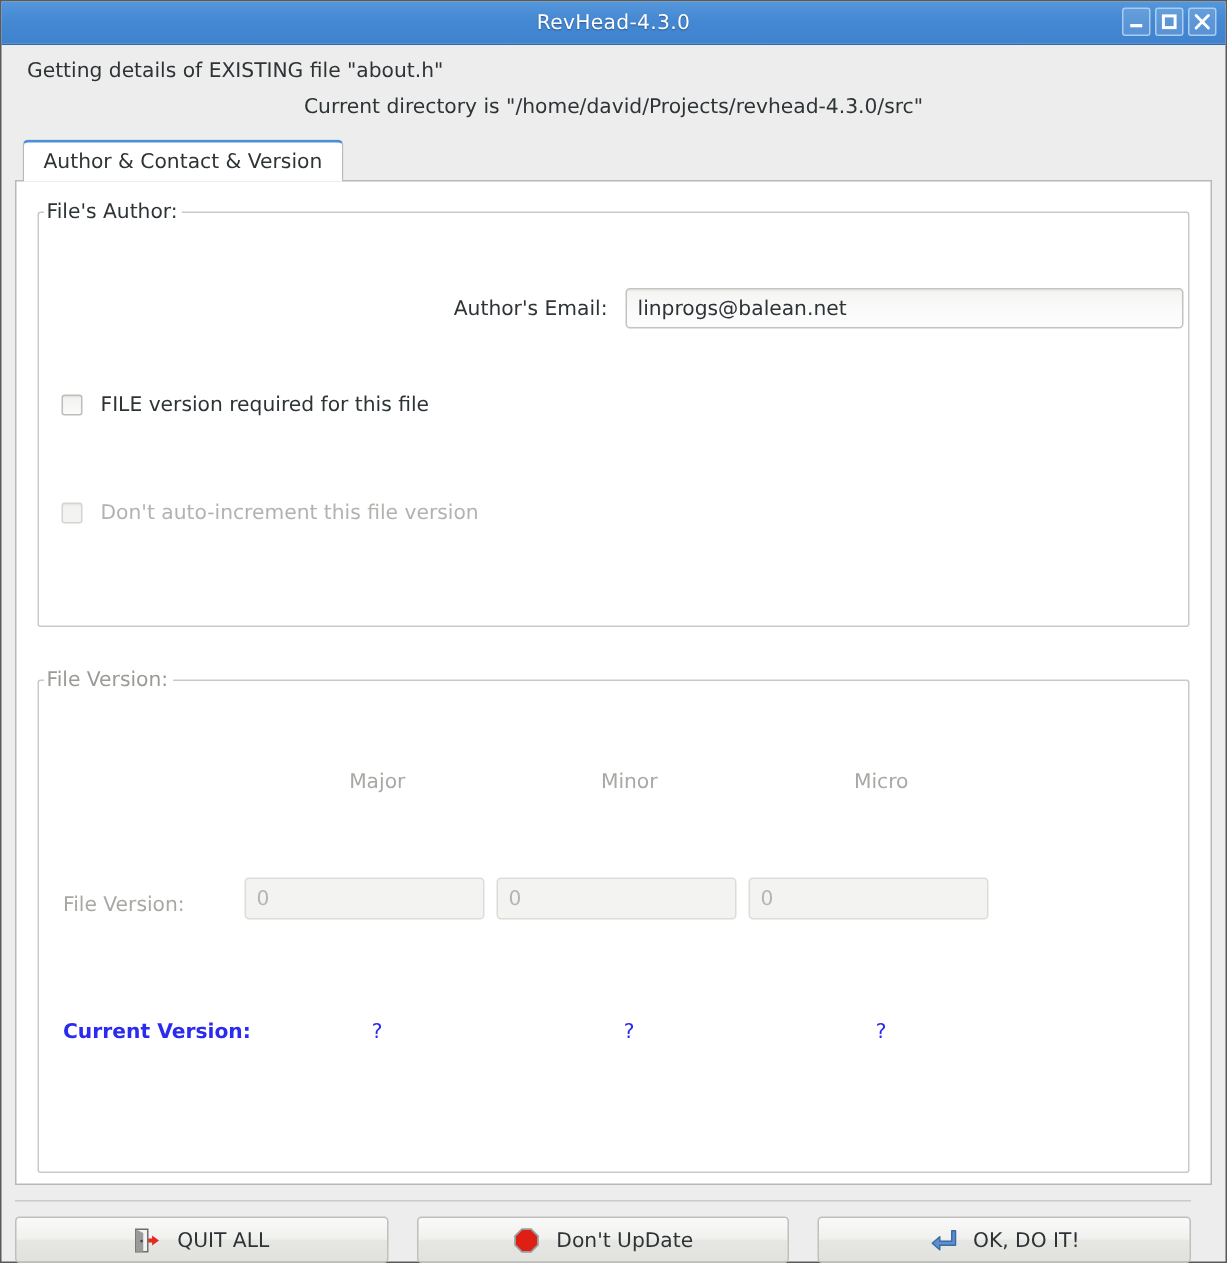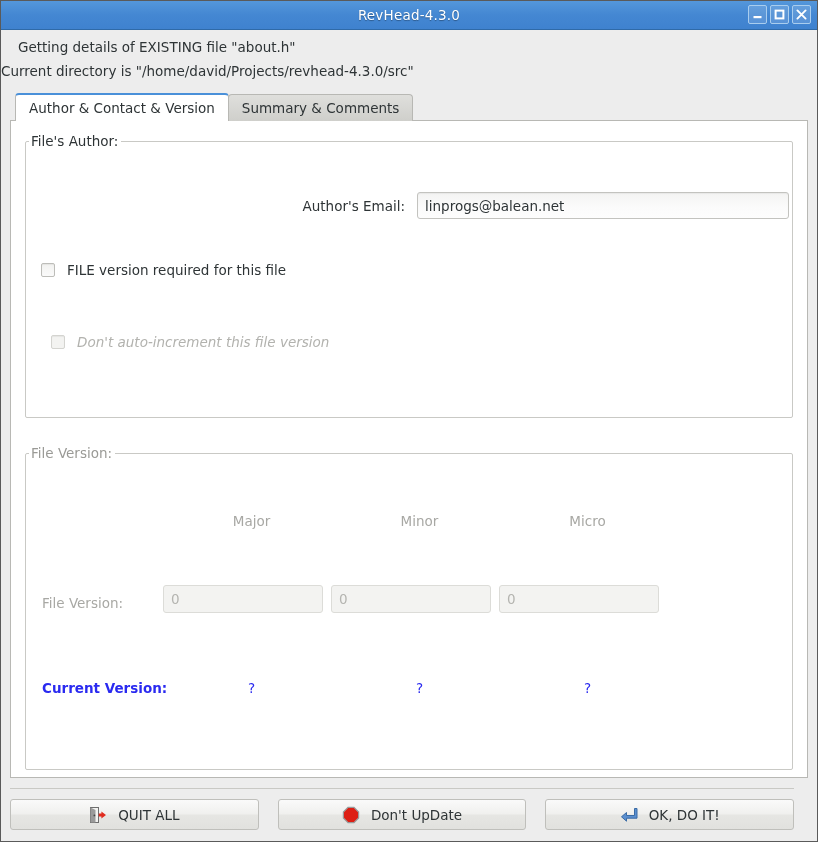--- a/index.html
+++ b/index.html
@@ -68,20 +68,21 @@
   .wbtn svg { display: block; }
 
   
   .infoline1 {
     padding: 9px 0 0 17px;
     font-size: 13.5px;
     color: #2e3436;
   }
   .infoline2 {
     padding: 8px 0 0 0;
+    text-align: center;
     font-size: 13.5px;
     color: #2e3436;
   }
 
   
   .notebook {
     margin: 14px 9px 0 9px;
     flex: 1 1 auto;
     display: flex;
     flex-direction: column;
@@ -252,21 +253,21 @@
   }
 
   
   .actionbar {
     flex: 0 0 auto;
     border-top: 1px solid #c9c9c5;
     margin: 10px 23px 0 9px;
     padding: 10px 0 0 0;
     display: flex;
     gap: 19px;
-    height: 53px;
+    height: 41px;
     box-sizing: border-box;
   }
   .abtn {
     flex: 1 1 0;
     height: 31px;
     box-sizing: border-box;
     border: 1px solid #bfbfbb;
     border-radius: 3px;
     background: linear-gradient(180deg, #fafafa 0%, #f0f0ee 48%, #e6e6e3 52%, #e1e1de 100%);
     display: flex;
@@ -321,42 +322,39 @@
 
   <div class="infoline1">Getting details of EXISTING file "about.h"</div>
   <div class="infoline2">Current directory is "/home/david/Projects/revhead-4.3.0/src"</div>
 
   <div class="notebook">
 
     <div class="tabstrip">
       <div class="tab active">
         <span>Author &amp; Contact &amp; Version</span>
       </div>
-      <div class="tab">
-        <span>Summary &amp; Comments</span>
-      </div>
     </div>
 
     <div class="tabpanel">
 
       <fieldset class="fs-author">
         <legend>File's Author:</legend>
 
 
         <div class="field-row" style="margin-top:43px;">
           <div class="field-label" style="width:391px;">Author's Email:</div>
           <div class="txtinput" style="width:372px;">linprogs@balean.net</div>
         </div>
 
         <div class="cbrow" style="margin-top:43px; margin-left:15px;">
           <span class="cbox"></span>
           <span class="cblabel">FILE version required for this file</span>
         </div>
 
-        <div class="cbrow" style="margin-top:56px; margin-left:25px;font-style:italic;">
+        <div class="cbrow" style="margin-top:56px; margin-left:15px;">
           <span class="cbox dim"></span>
           <span class="cblabel dim">Don't auto-increment this file version</span>
         </div>
       </fieldset>
 
       <fieldset class="fs-version">
         <legend class="dim">File Version:</legend>
 
         <div class="colhead" style="left:148px; top:52px; width:155px;">Major</div>
         <div class="colhead" style="left:316px; top:52px; width:155px;">Minor</div>

